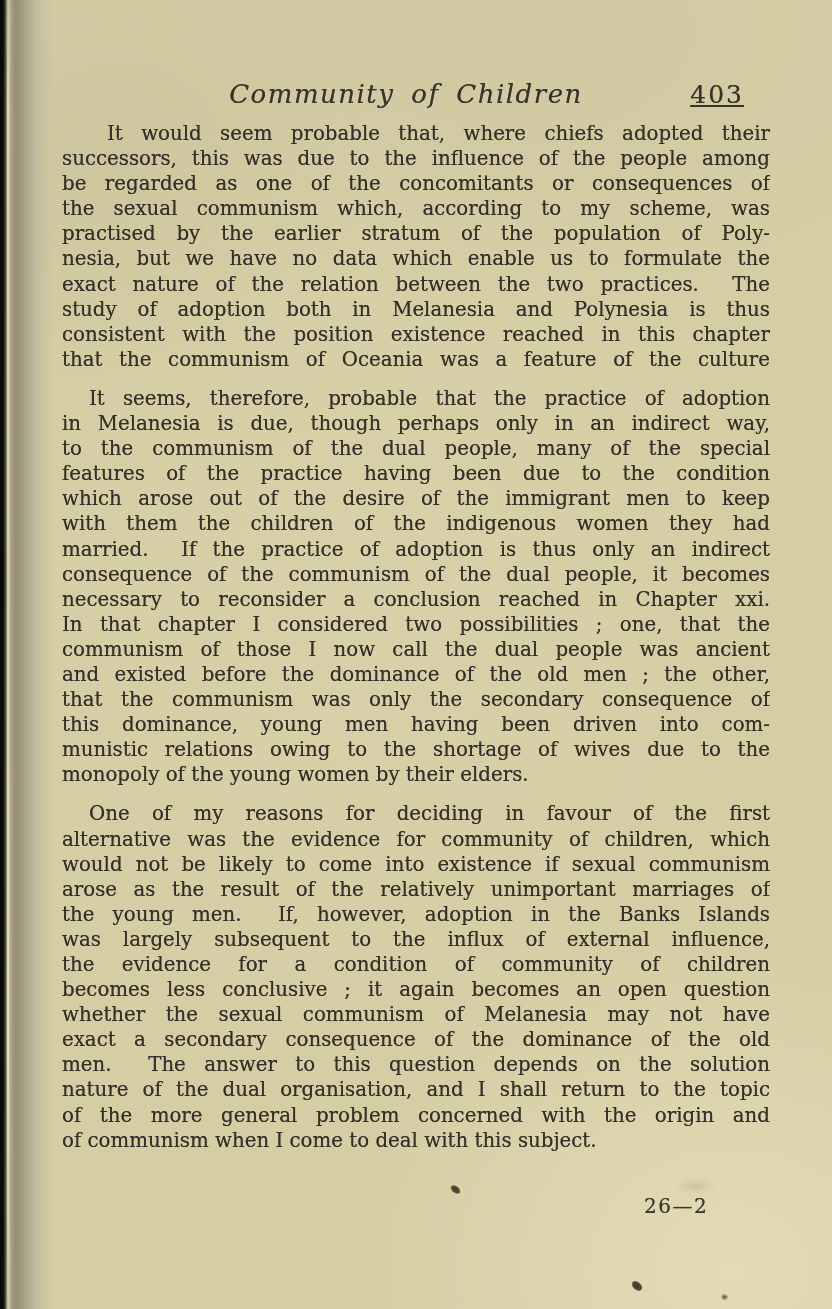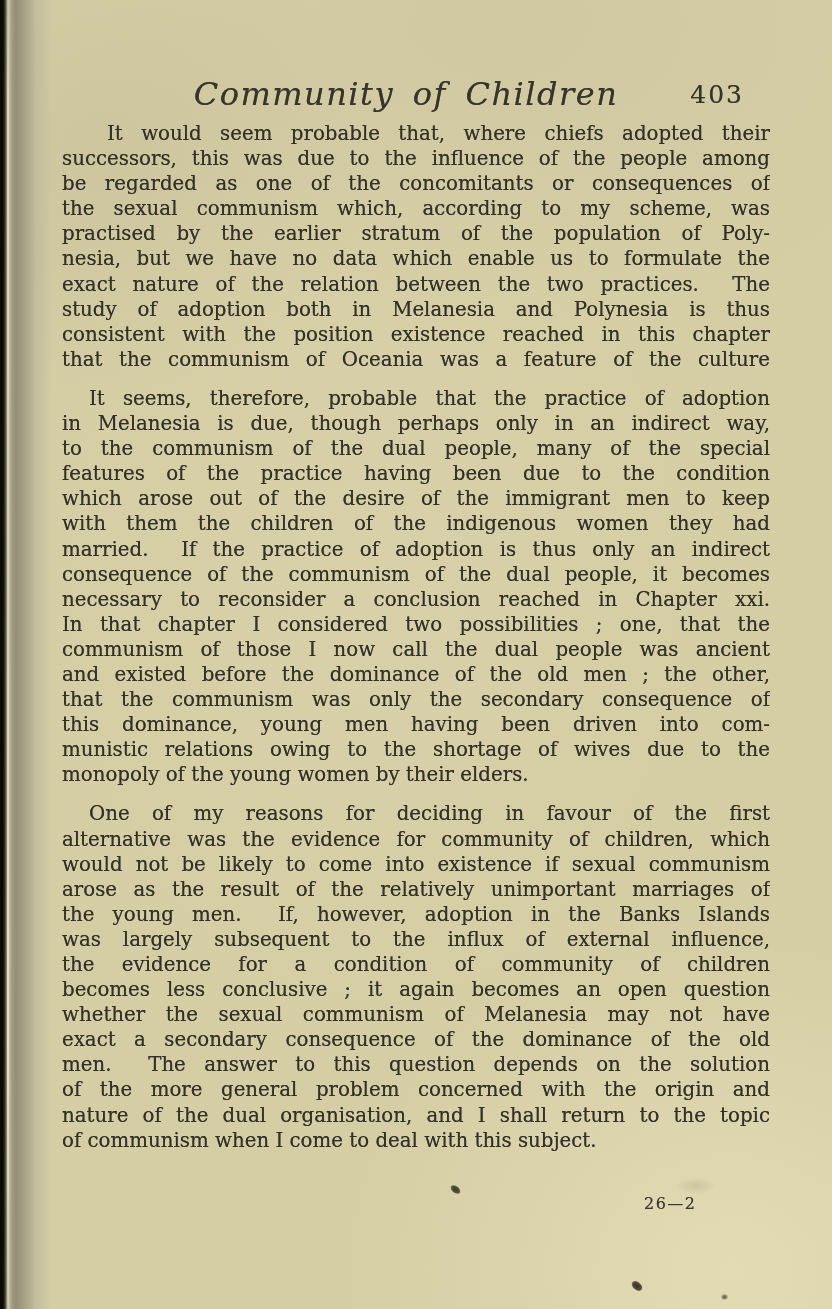--- a/index.html
+++ b/index.html
@@ -44,35 +44,36 @@
     position: absolute;
     left: 62px; top: 78px;
     width: 708px;
     height: 34px;
     color: #35332a;
   }
   .running-title {
     display: block;
     text-align: center;
     font-style: italic;
-    font-size: 32px;
+    font-size: 26px;
     line-height: 32px;
     letter-spacing: 1.5px;
     word-spacing: 7px;
     padding-right: 20px;
     color: #37352b;
     text-shadow: 0 0 0.6px rgba(55,53,43,0.65);
   }
   .page-number {
     position: absolute;
     right: 26px; top: 2px;
     font-size: 25px;
     letter-spacing: 2px;
     color: #35332a;
     text-shadow: 0 0 0.6px rgba(53,51,42,0.65);
+    text-decoration: underline;
   }
   .page-text {
     position: absolute;
     left: 62px; top: 121px;
     width: 708px;
     color: #32302８;
   }
   .page-text { color: #323028; }
   .line {
     font-size: 19.8px;
@@ -84,21 +85,21 @@
     overflow: hidden;
     color: #323028;
     text-shadow: 0 0 0.55px rgba(50,48,40,0.7);
   }
   .line.last { text-align-last: left; }
   .line.indent { padding-left: 27px; margin-top: 14px; }
   .line.small-indent { padding-left: 8px; margin-left: 37px; }
   .signature {
     position: absolute;
     left: 644px; top: 1194px;
-    font-size: 16px;
+    font-size: 20px;
     letter-spacing: 1.5px;
     color: #3a382e;
     text-shadow: 0 0 0.5px rgba(58,56,46,0.6);
   }
   .speck { position: absolute; border-radius: 50%; }
   .speck-1 {
     left: 450px; top: 1186px; width: 11px; height: 7px;
     background: radial-gradient(ellipse at center, #3e3a2c 0%, #57523d 55%, rgba(87,82,61,0) 100%);
     transform: rotate(38deg);
   }
@@ -166,22 +167,22 @@
         <div class="line">alternative was the evidence for community of children, which</div>
         <div class="line">would not be likely to come into existence if sexual communism</div>
         <div class="line">arose as the result of the relatively unimportant marriages of</div>
         <div class="line">the young men.&nbsp; If, however, adoption in the Banks Islands</div>
         <div class="line">was largely subsequent to the influx of external influence,</div>
         <div class="line">the evidence for a condition of community of children</div>
         <div class="line">becomes less conclusive ; it again becomes an open question</div>
         <div class="line">whether the sexual communism of Melanesia may not have</div>
         <div class="line">exact a secondary consequence of the dominance of the old</div>
         <div class="line">men.&nbsp; The answer to this question depends on the solution</div>
+        <div class="line">nature of the dual organisation, and I shall return to the topic</div>
         <div class="line">of the more general problem concerned with the origin and</div>
-        <div class="line">nature of the dual organisation, and I shall return to the topic</div>
         <div class="line last">of communism when I come to deal with this subject.</div>
       </div>
     </div>
 
   <div class="signature">26—2</div>
 
   <div class="speck speck-1"></div>
   <div class="speck speck-2"></div>
   <div class="speck speck-3"></div>
   <div class="ghost-smudge"></div>

